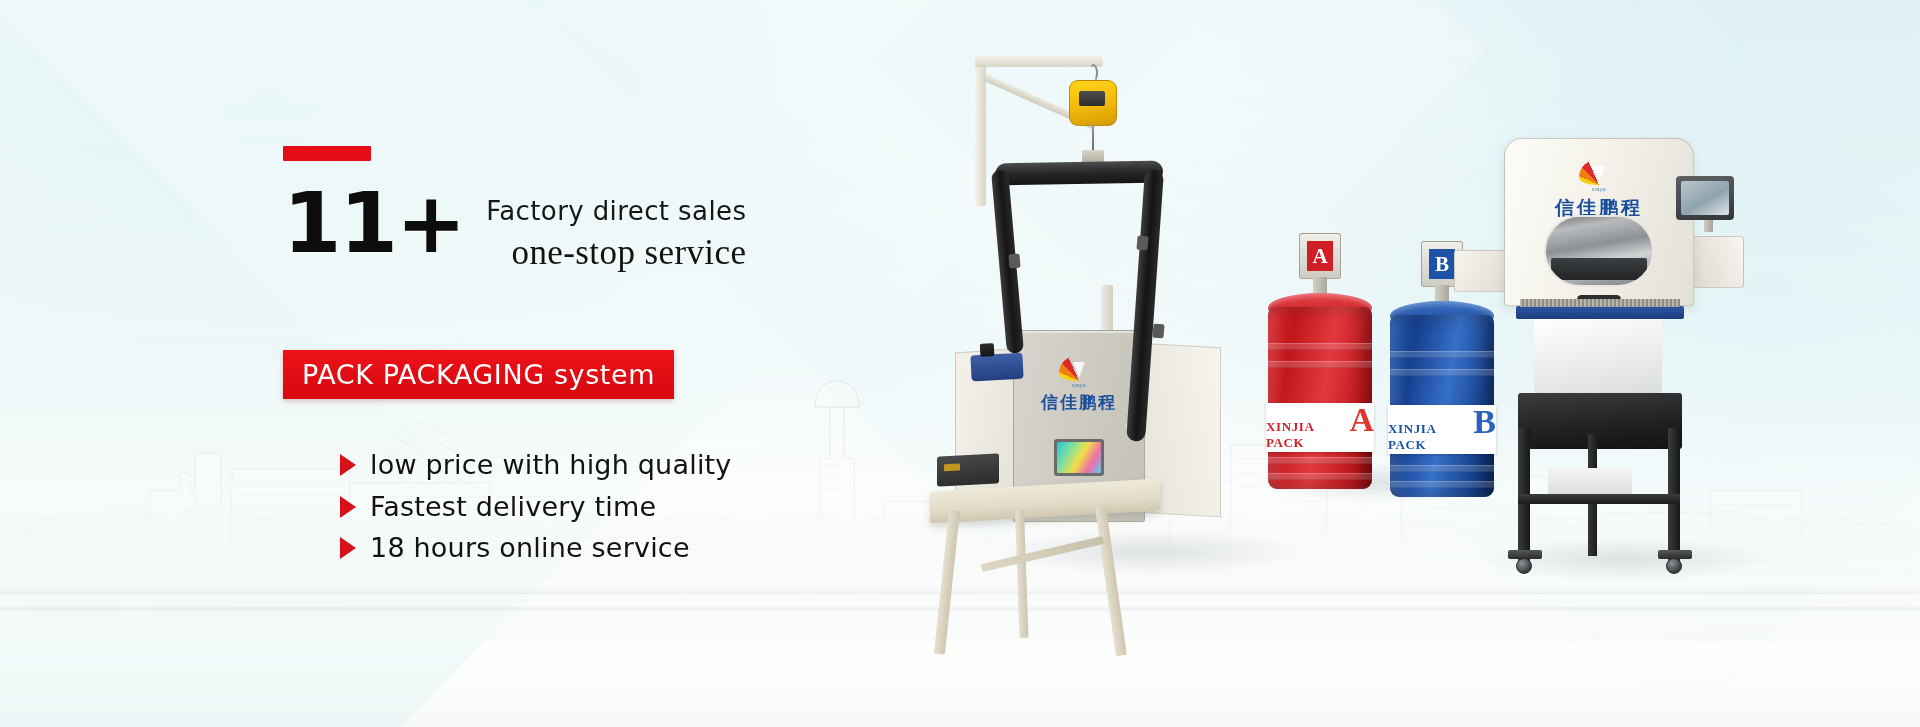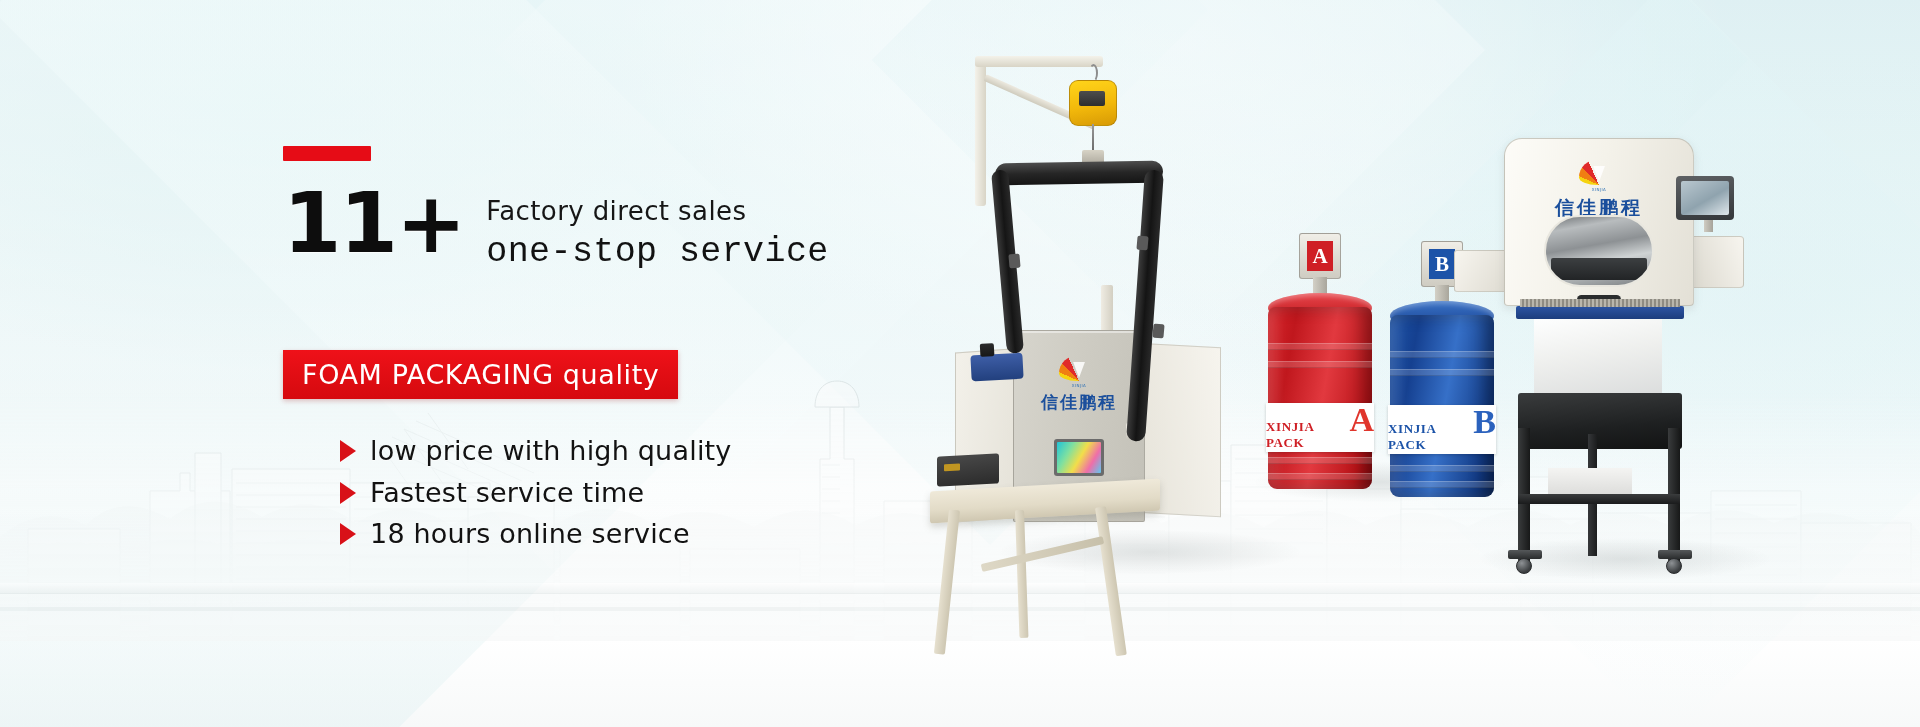--- a/index.html
+++ b/index.html
@@ -86,47 +86,47 @@
     display:flex; align-items:flex-start;
   }
   .big-number{
     font-family:"DejaVu Sans", sans-serif;
     font-size:84px; font-weight:bold; line-height:.95;
     letter-spacing:-2px; color:#0d0d0d;
     text-shadow:0 1px 1px rgba(255,255,255,.75);
   }
   .headline-lines{
     margin-left:22px; padding-top:12px;
-    display:flex; flex-direction:column; justify-content:center;
+    display:flex; flex-direction:column; justify-content:center;text-align:right;
   }
   .line-small{
     font-family:"DejaVu Sans", sans-serif;
     font-size:26px; font-weight:500; color:#161616;
     letter-spacing:.4px; line-height:1.18;
   }
   .line-large{
-    font-family:Liberation Mono, monospace;
+    font-family:Liberation Serif, serif;
     font-size:35px; font-weight:500; color:#121212;
     letter-spacing:.4px; line-height:1.24; margin-top:4px;
   }
 
   .red-box{
     position:absolute; left:283px; top:350px;
     height:49px; padding:0 19px;
     background:linear-gradient(180deg,#ef1119 0%, #e00d13 55%, #d6090f 100%);
     display:flex; align-items:center;
     box-shadow:0 2px 5px rgba(160,20,25,.25);
   }
   .red-box-text{
     font-family:"DejaVu Sans", sans-serif;
     font-size:27px; font-weight:500; color:#ffffff; letter-spacing:.6px;
     white-space:nowrap;
   }
 
-  .bullets{ position:absolute; left:340px; top:436px; }
+  .bullets{ position:absolute; left:340px; top:450px; }
   .bullet{
     display:flex; align-items:center; margin-bottom:12px;
   }
   .tri{
     width:0; height:0;
     border-top:11px solid transparent;
     border-bottom:11px solid transparent;
     border-left:16px solid #d81118;
     margin-right:14px; flex:0 0 auto;
     filter:drop-shadow(0 1px 0 rgba(255,255,255,.6));
@@ -560,31 +560,31 @@
 
     <div class="headline-row">
       <div class="big-number">11+</div>
       <div class="headline-lines">
         <div class="line-small">Factory direct sales</div>
         <div class="line-large">one-stop service</div>
       </div>
     </div>
 
     <div class="red-box">
-      <span class="red-box-text">FOAM PACKAGING quality</span>
+      <span class="red-box-text">PACK PACKAGING system</span>
     </div>
 
     <div class="bullets">
       <div class="bullet">
         <span class="tri"></span>
         <span class="bullet-text">low price with high quality</span>
       </div>
       <div class="bullet">
         <span class="tri"></span>
-        <span class="bullet-text">Fastest service time</span>
+        <span class="bullet-text">Fastest delivery time</span>
       </div>
       <div class="bullet">
         <span class="tri"></span>
         <span class="bullet-text">18 hours online service</span>
       </div>
     </div>
   </div>
 
   <div class="products">
 

